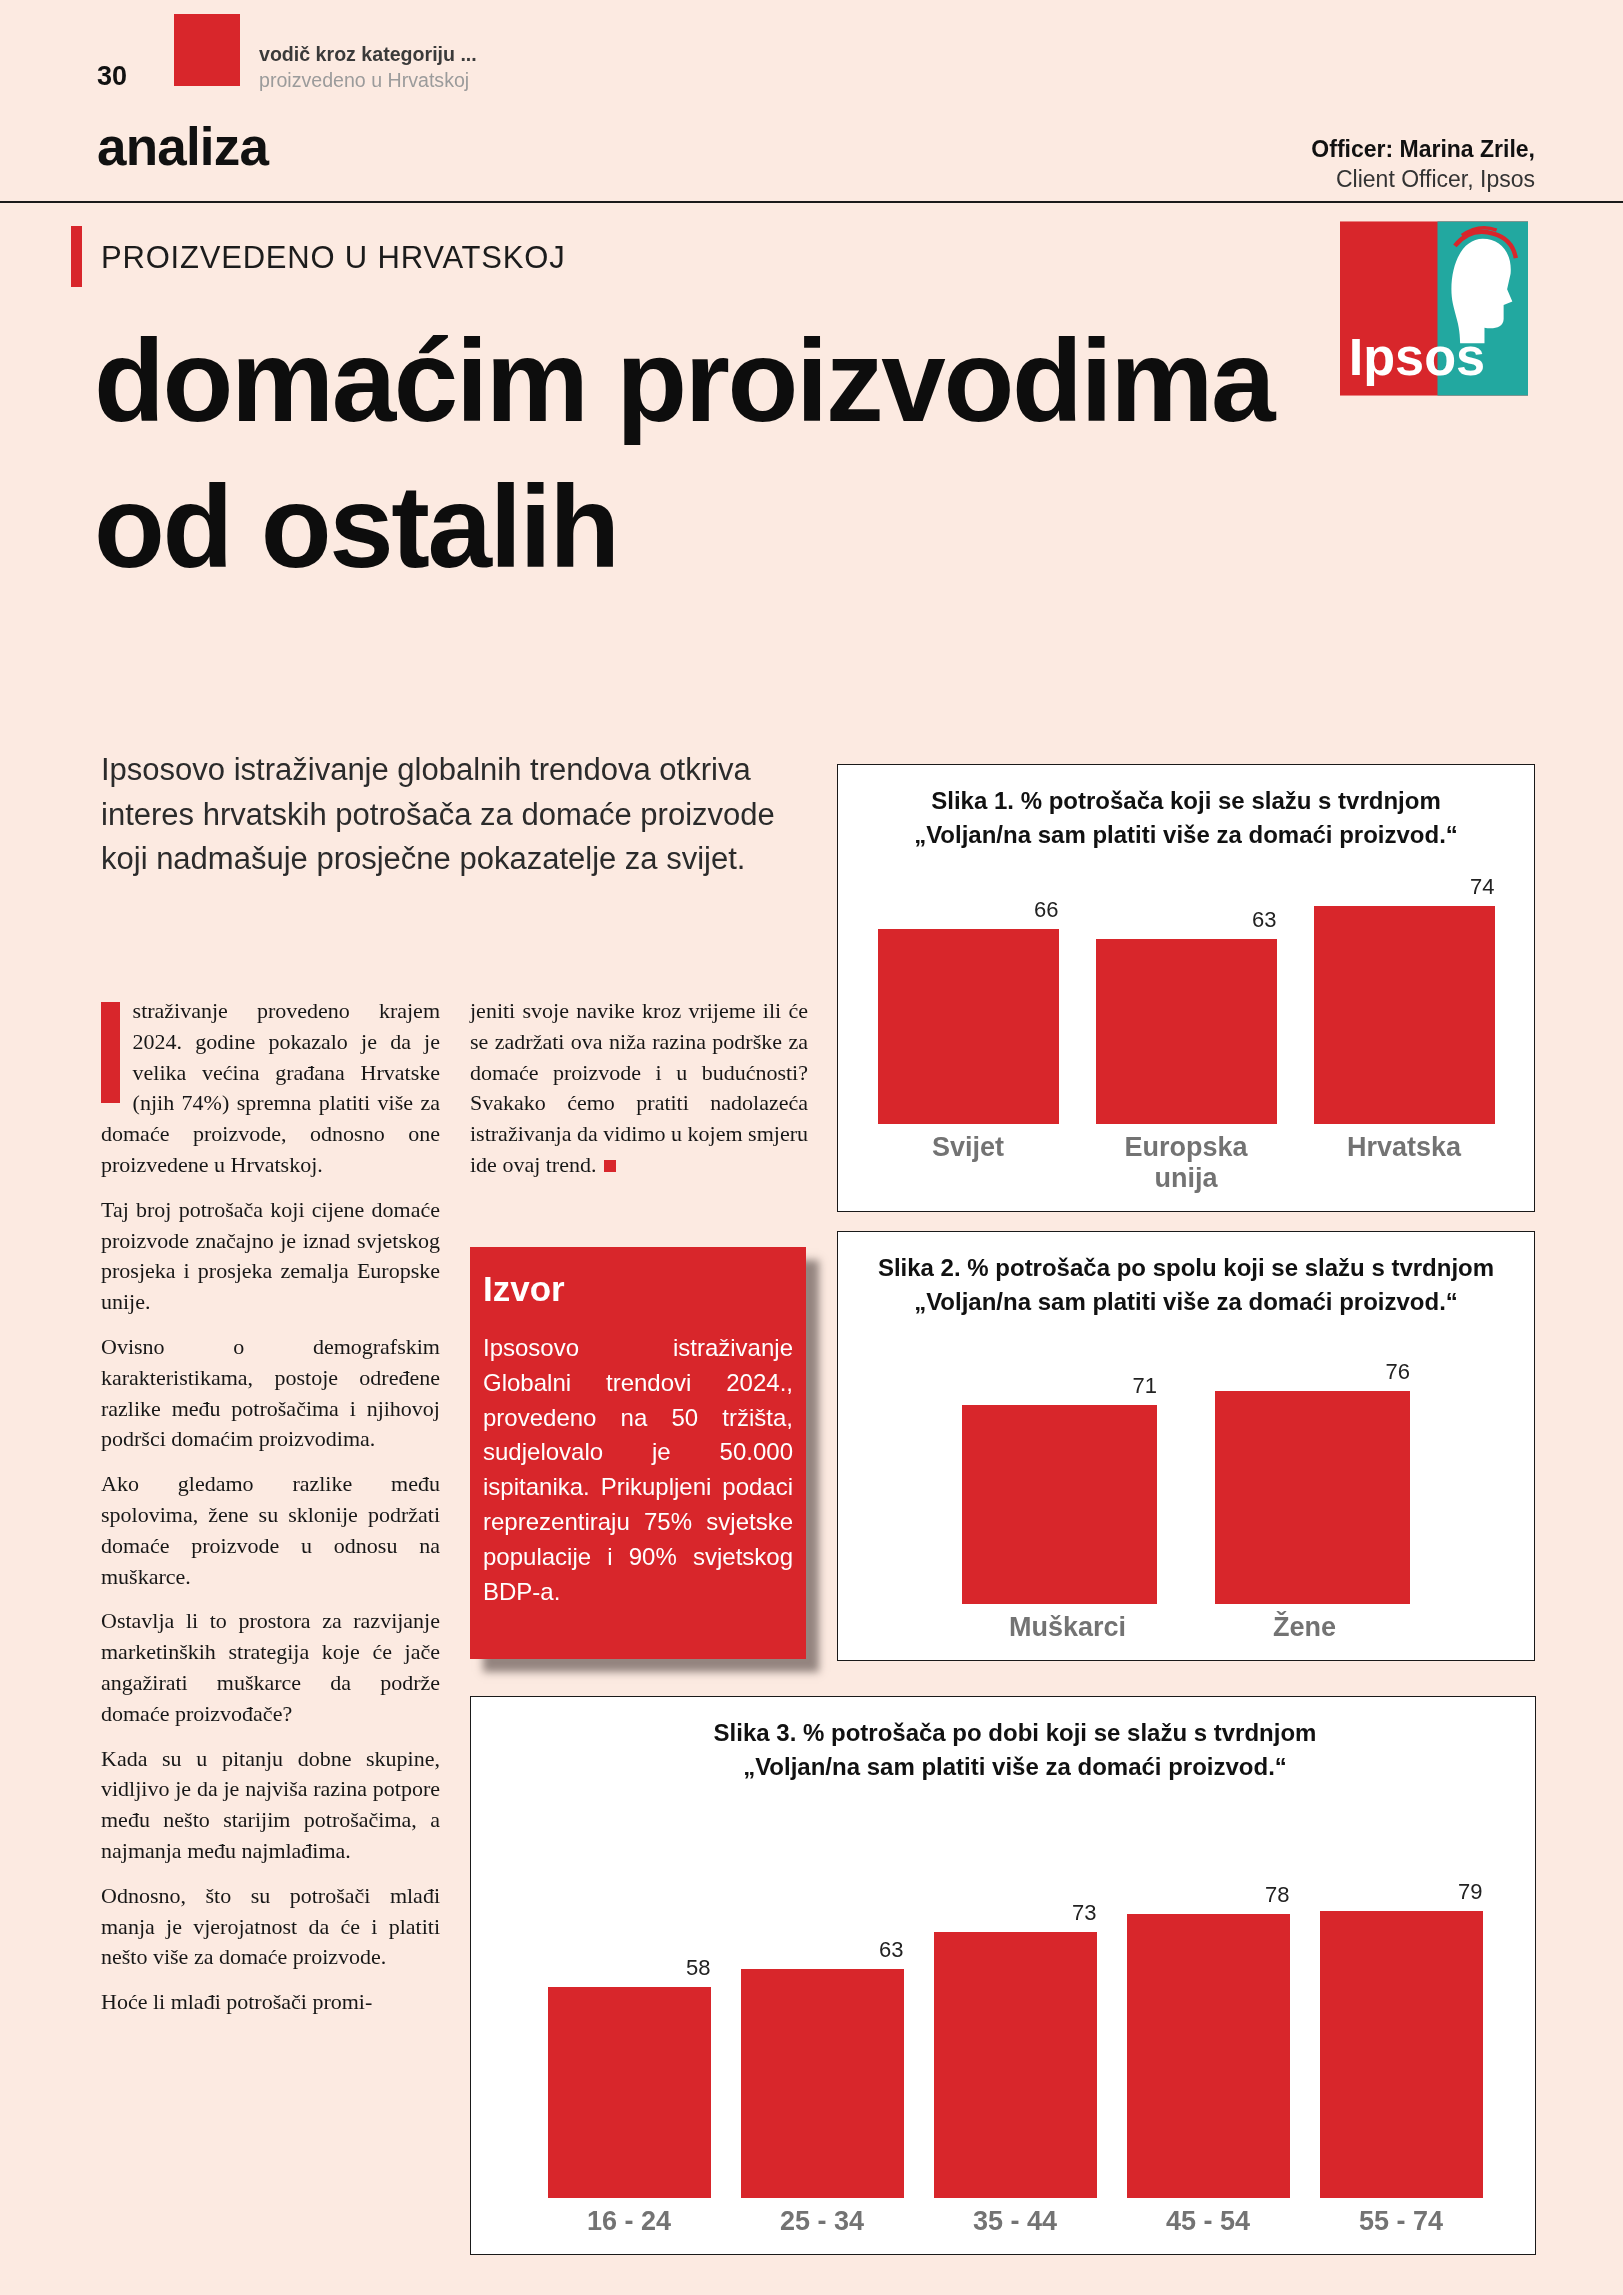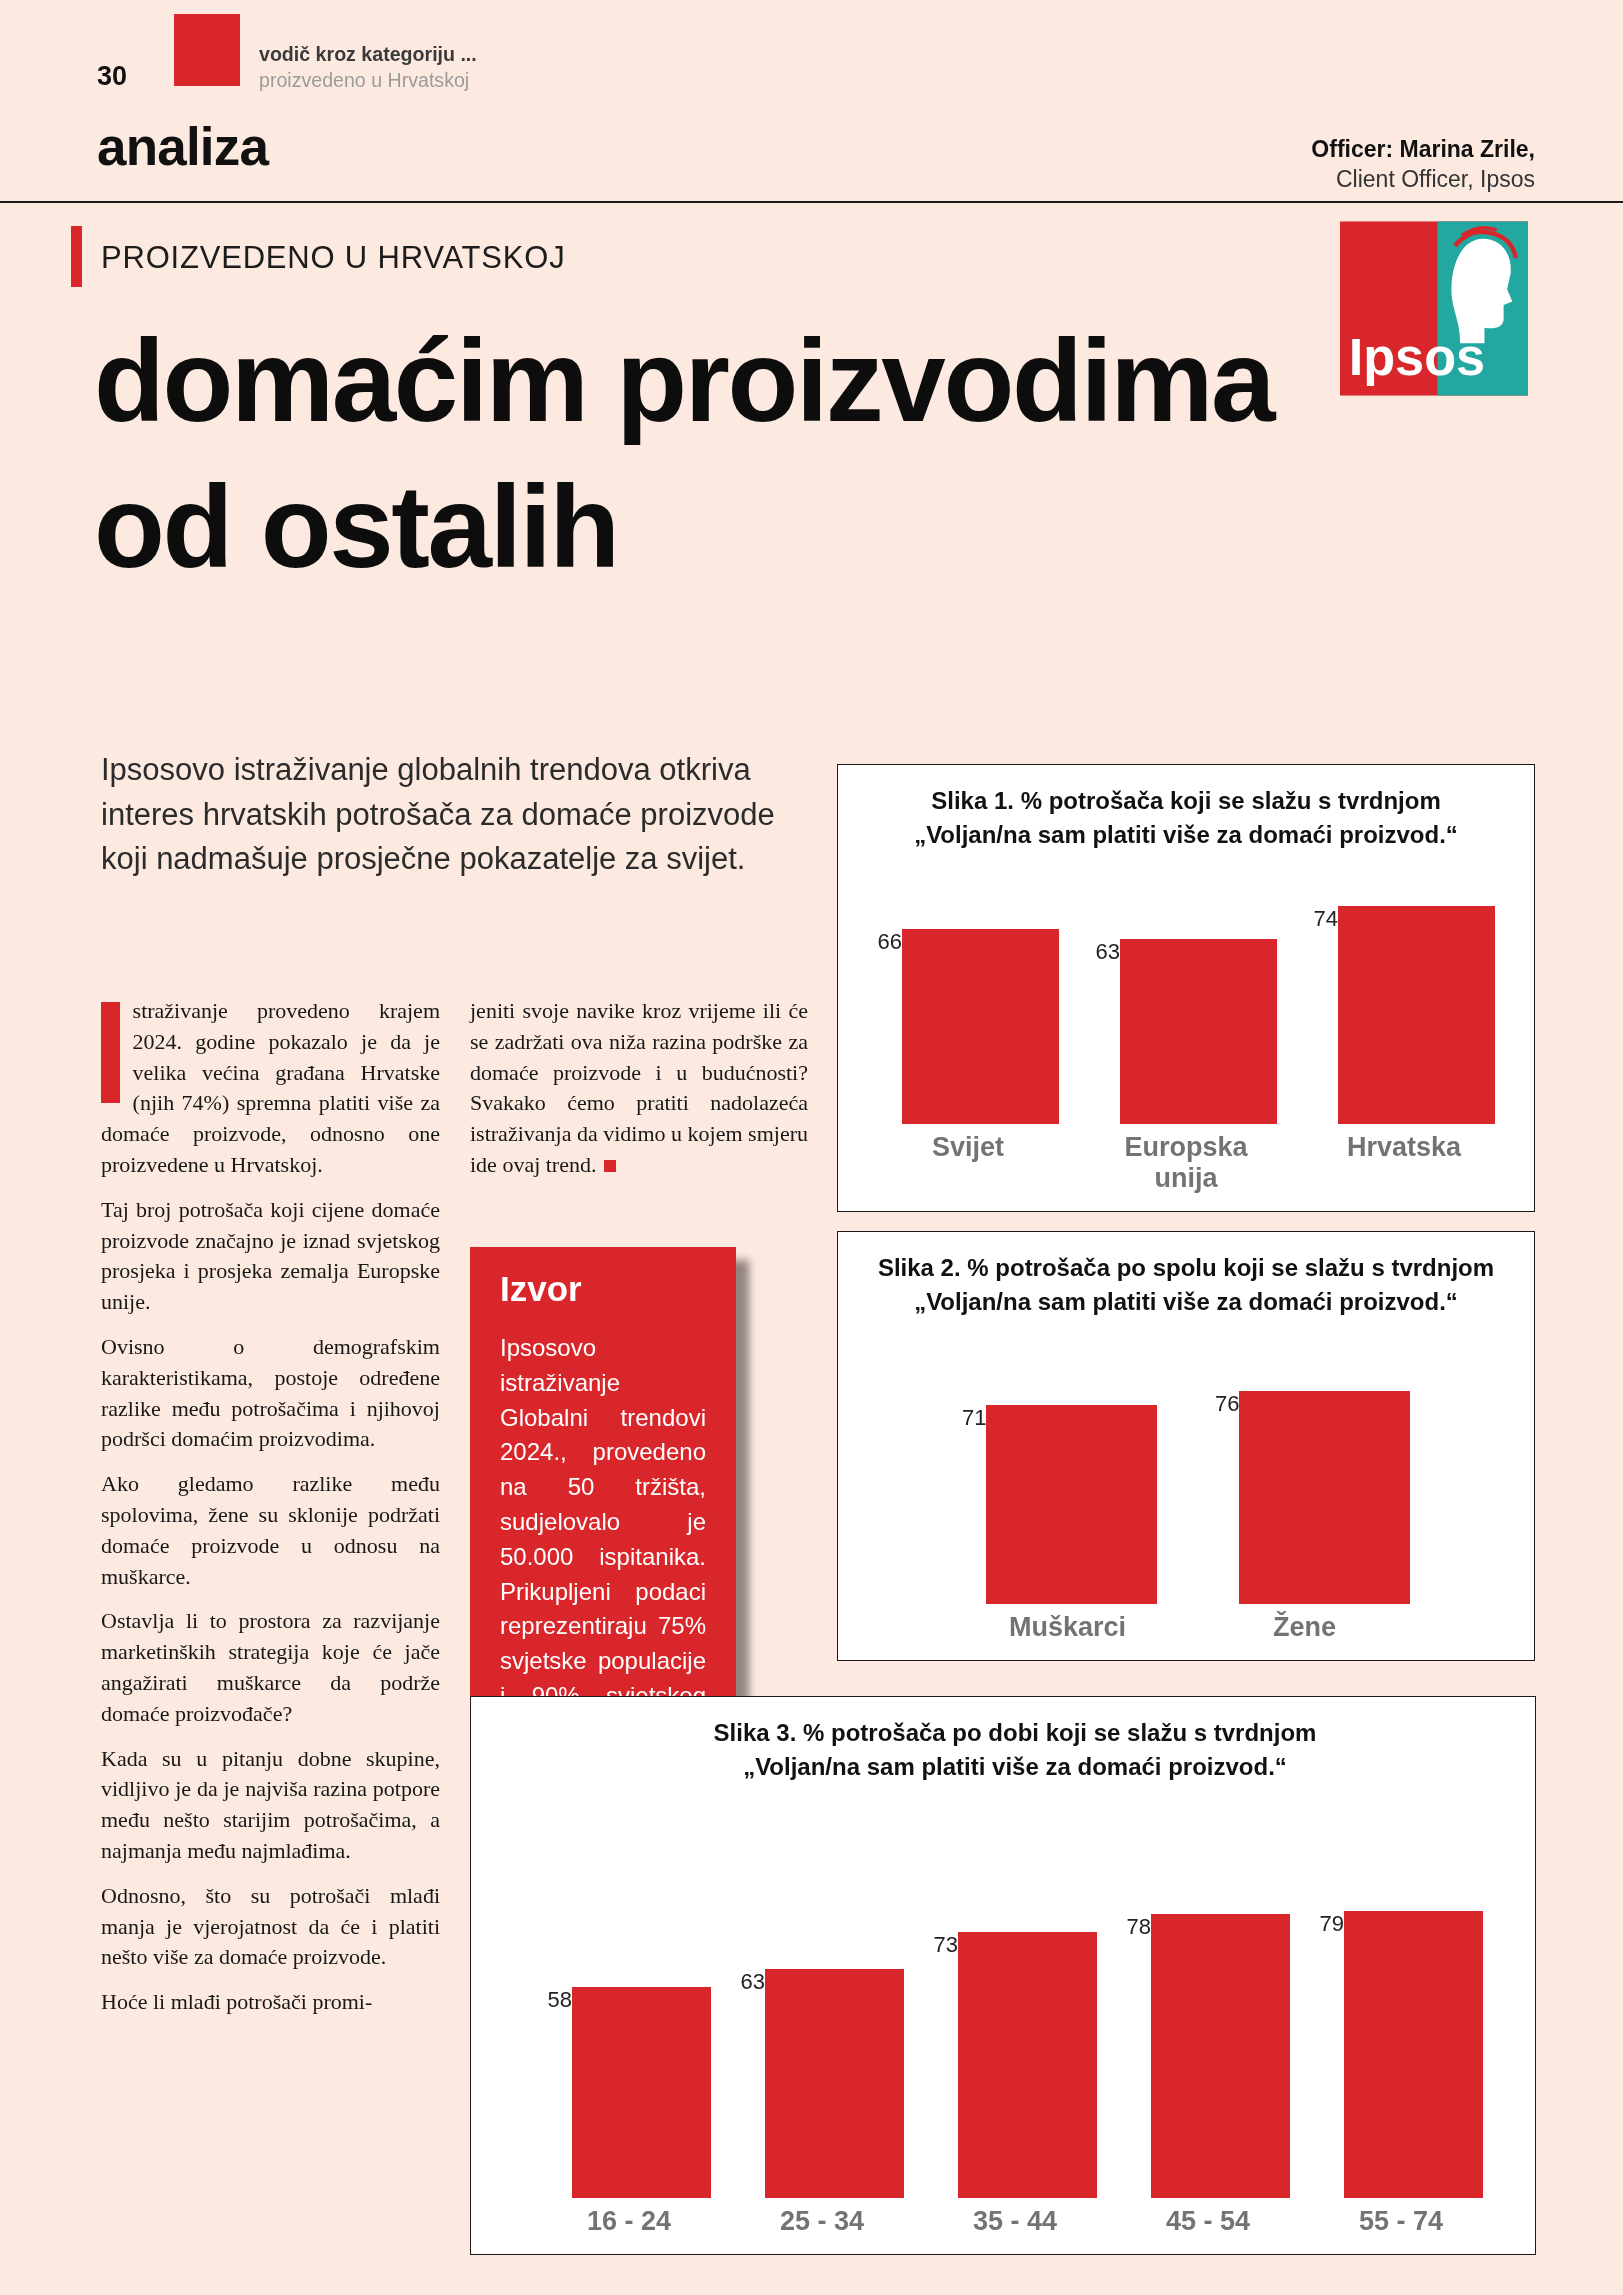--- a/index.html
+++ b/index.html
@@ -48,37 +48,37 @@
   
   .bodycol{font-family:"Liberation Serif",serif;font-size:22px;line-height:1.4;text-align:justify;color:#171717;}
   .bodycol p{margin-bottom:14px;}
   .col-left{left:101px;top:996px;width:339px;}
   .col-mid{left:470px;top:996px;width:338px;}
   .dropcap{float:left;width:19px;height:101px;background:var(--red);margin:6.3px 12.6px 3.1px 0;}
   .endmark{display:inline-block;width:11.8px;height:11.8px;background:var(--red);margin-left:7.9px;}
 
   
   .source-box{
-    left:470px;top:1247px;width:266px;min-height:412px;
-    background:var(--red);color:#fff;padding:22px 30px 27px;
+    left:470px;top:1247px;width:336px;min-height:412px;
+    background:var(--red);color:#fff;padding:22px 13px 27px;
     box-shadow:12.6px 12.6px 7.9px rgba(62,50,47,.55);
   }
   .source-title{font-size:35px;font-weight:bold;margin-bottom:22px;}
   .source-body{font-size:24px;line-height:1.45;text-align:justify;}
 
   
   .chart{
     background:#fff;border:1.6px solid #1a1a1a;
     display:flex;flex-direction:column;
   }
   .chart-title{text-align:center;font-weight:bold;font-size:24px;line-height:1.4;padding:19px 20.4px 0;}
   .chart-title span{display:block;}
   .chart-plot{margin-top:auto;display:flex;align-items:flex-end;justify-content:center;}
   .chart-cats{display:flex;justify-content:center;padding:7.9px 0 17.3px;}
-  .bar-col{display:flex;flex-direction:row;align-items:flex-start;justify-content:flex-end;}
+  .bar-col{display:flex;flex-direction:column;align-items:flex-end;justify-content:flex-end;}
   .bar-value{font-size:22px;color:#222;margin-bottom:6.3px;}
   .bar{width:100%;}
   .cat{text-align:center;font-size:27px;color:#737373;font-weight:bold;}
 
   .chart-box-0{left:837px;top:764px;width:698px;height:448px;}
   .chart-box-0 .chart-plot{height:261px;gap:37px;}
   .chart-box-0 .bar-col,.chart-box-0 .cat{width:181px;}
   .chart-box-0 .chart-cats{gap:37px;}
 
   .chart-box-1{left:837px;top:1231px;width:698px;height:430px;}

